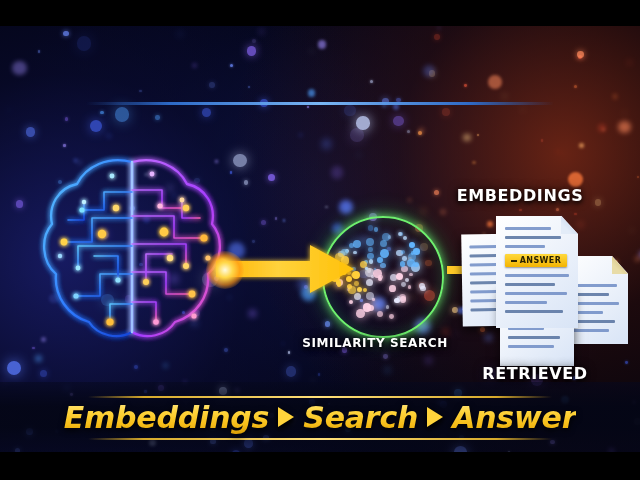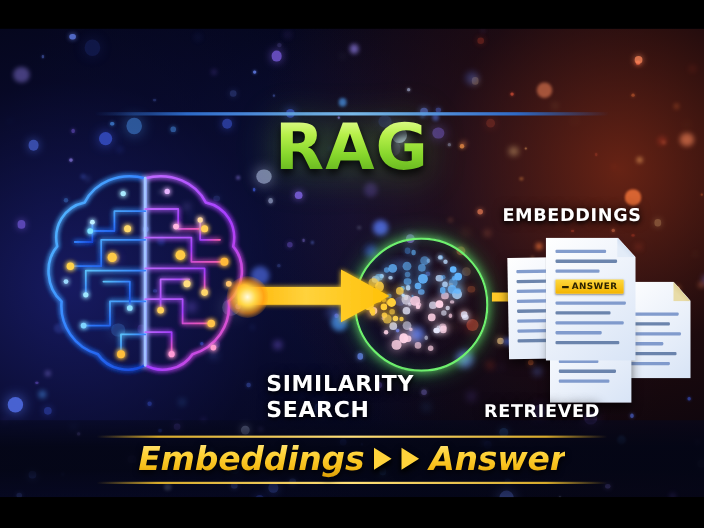--- a/index.html
+++ b/index.html
@@ -98,22 +98,22 @@
   }
   #answer-chip .dash{display:inline-block;width:6px;height:2px;background:#2b2200;}
 
   
   .label{
     position:absolute;color:#fff;font-weight:bold;z-index:32;
     text-shadow:0 2px 4px rgba(0,0,0,.95),0 0 10px rgba(0,0,0,.8);
     font-family:"DejaVu Sans","Liberation Sans",sans-serif;letter-spacing:.6px;
   }
   #lbl-embeddings{left:420px;top:160px;width:200px;text-align:center;font-size:16px;}
-  #lbl-similarity{left:242px;top:310px;width:230px;font-size:20px;}
-  #lbl-retrieved{left:440px;top:338px;width:190px;font-size:16px;}
+  #lbl-similarity{left:260px;top:310px;width:230px;text-align:center;font-size:12px;}
+  #lbl-retrieved{left:440px;top:338px;width:190px;text-align:center;font-size:16px;}
 
   
   #banner{
     position:absolute;left:0;top:356px;width:640px;height:70px;z-index:40;
     background:linear-gradient(180deg,rgba(6,8,30,.55) 0%,rgba(4,6,22,.92) 35%,rgba(4,6,22,.92) 65%,rgba(6,8,30,.55) 100%);
     display:flex;align-items:center;justify-content:center;
   }
   .gline{position:absolute;left:88px;width:464px;height:2px;
     background:linear-gradient(90deg,rgba(200,150,30,0) 0%,#d6a92b 12%,#ffe07a 50%,#d6a92b 88%,rgba(200,150,30,0) 100%);}
   .gline.t{top:14px;}
@@ -367,21 +367,20 @@
         <div class="dot" style="left: 79.375%; top: 99.8146%; width: 2.38205px; height: 2.38205px; background: rgb(200, 214, 255); opacity: 0.34; box-shadow: rgb(200, 214, 255) 0px 0px 2.1px;"></div>
         <div class="dot" style="left: 90.2416%; top: 45.9687%; width: 5.05151px; height: 5.05151px; background: rgb(232, 85, 58); opacity: 0.39; filter: blur(3.1px);"></div>
         <div class="dot" style="left: 21.7947%; top: 14.9124%; width: 2.48581px; height: 2.48581px; background: rgb(109, 140, 255); opacity: 0.25; box-shadow: rgb(109, 140, 255) 0px 0px 2.2px;"></div>
         <div class="dot" style="left: 90.1077%; top: 5.80341%; width: 6.86315px; height: 6.86315px; background: rgb(255, 138, 92); opacity: 0.78; box-shadow: rgb(255, 138, 92) 0px 0px 6.2px;"></div>
         <div class="dot" style="left: 80.5948%; top: 75.8576%; width: 3.63483px; height: 3.63483px; background: rgb(79, 160, 255); opacity: 0.78; box-shadow: rgb(79, 160, 255) 0px 0px 3.3px;"></div>
         <div class="dot" style="left: 31.5846%; top: 19.1701%; width: 9.03499px; height: 9.03499px; background: rgb(59, 86, 214); opacity: 0.62; box-shadow: rgb(59, 86, 214) 0px 0px 8.1px;"></div>
         <div class="dot" style="left: 42.0586%; top: 90.8538%; width: 5.08993px; height: 5.08993px; background: rgb(90, 123, 255); opacity: 0.61; box-shadow: rgb(90, 123, 255) 0px 0px 4.6px;"></div>
       </div>
 
     <div id="title-rule"></div>
-    <div id="rag">RAG</div>
 
     <div id="brain">
       <svg viewBox="0 0 200 200" width="200" height="200" aria-hidden="true">
         <defs>
           <linearGradient id="gL" x1="0" y1="0" x2="1" y2="1">
             <stop offset="0%" stop-color="#5ec8ff"></stop>
               <stop offset="55%" stop-color="#2f7bff"></stop>
               <stop offset="100%" stop-color="#1646d8"></stop>
           </linearGradient>
           <linearGradient id="gR" x1="0" y1="0" x2="1" y2="1">
@@ -644,20 +643,21 @@
     <div class="label" id="lbl-embeddings">EMBEDDINGS</div>
     <div class="label" id="lbl-similarity">SIMILARITY SEARCH</div>
     <div class="label" id="lbl-retrieved">RETRIEVED</div>
 
     <div id="banner">
       <div class="gline t"></div>
       <div class="gline b"></div>
       <div id="banner-text">
         <span>Embeddings</span>
         <span class="tri"></span>
+        <span>Search</span>
         <span class="tri"></span>
         <span>Answer</span>
       </div>
     </div>
 
   </div>
 
   <div class="bar top"></div>
   <div class="bar bottom"></div>
 </div>

